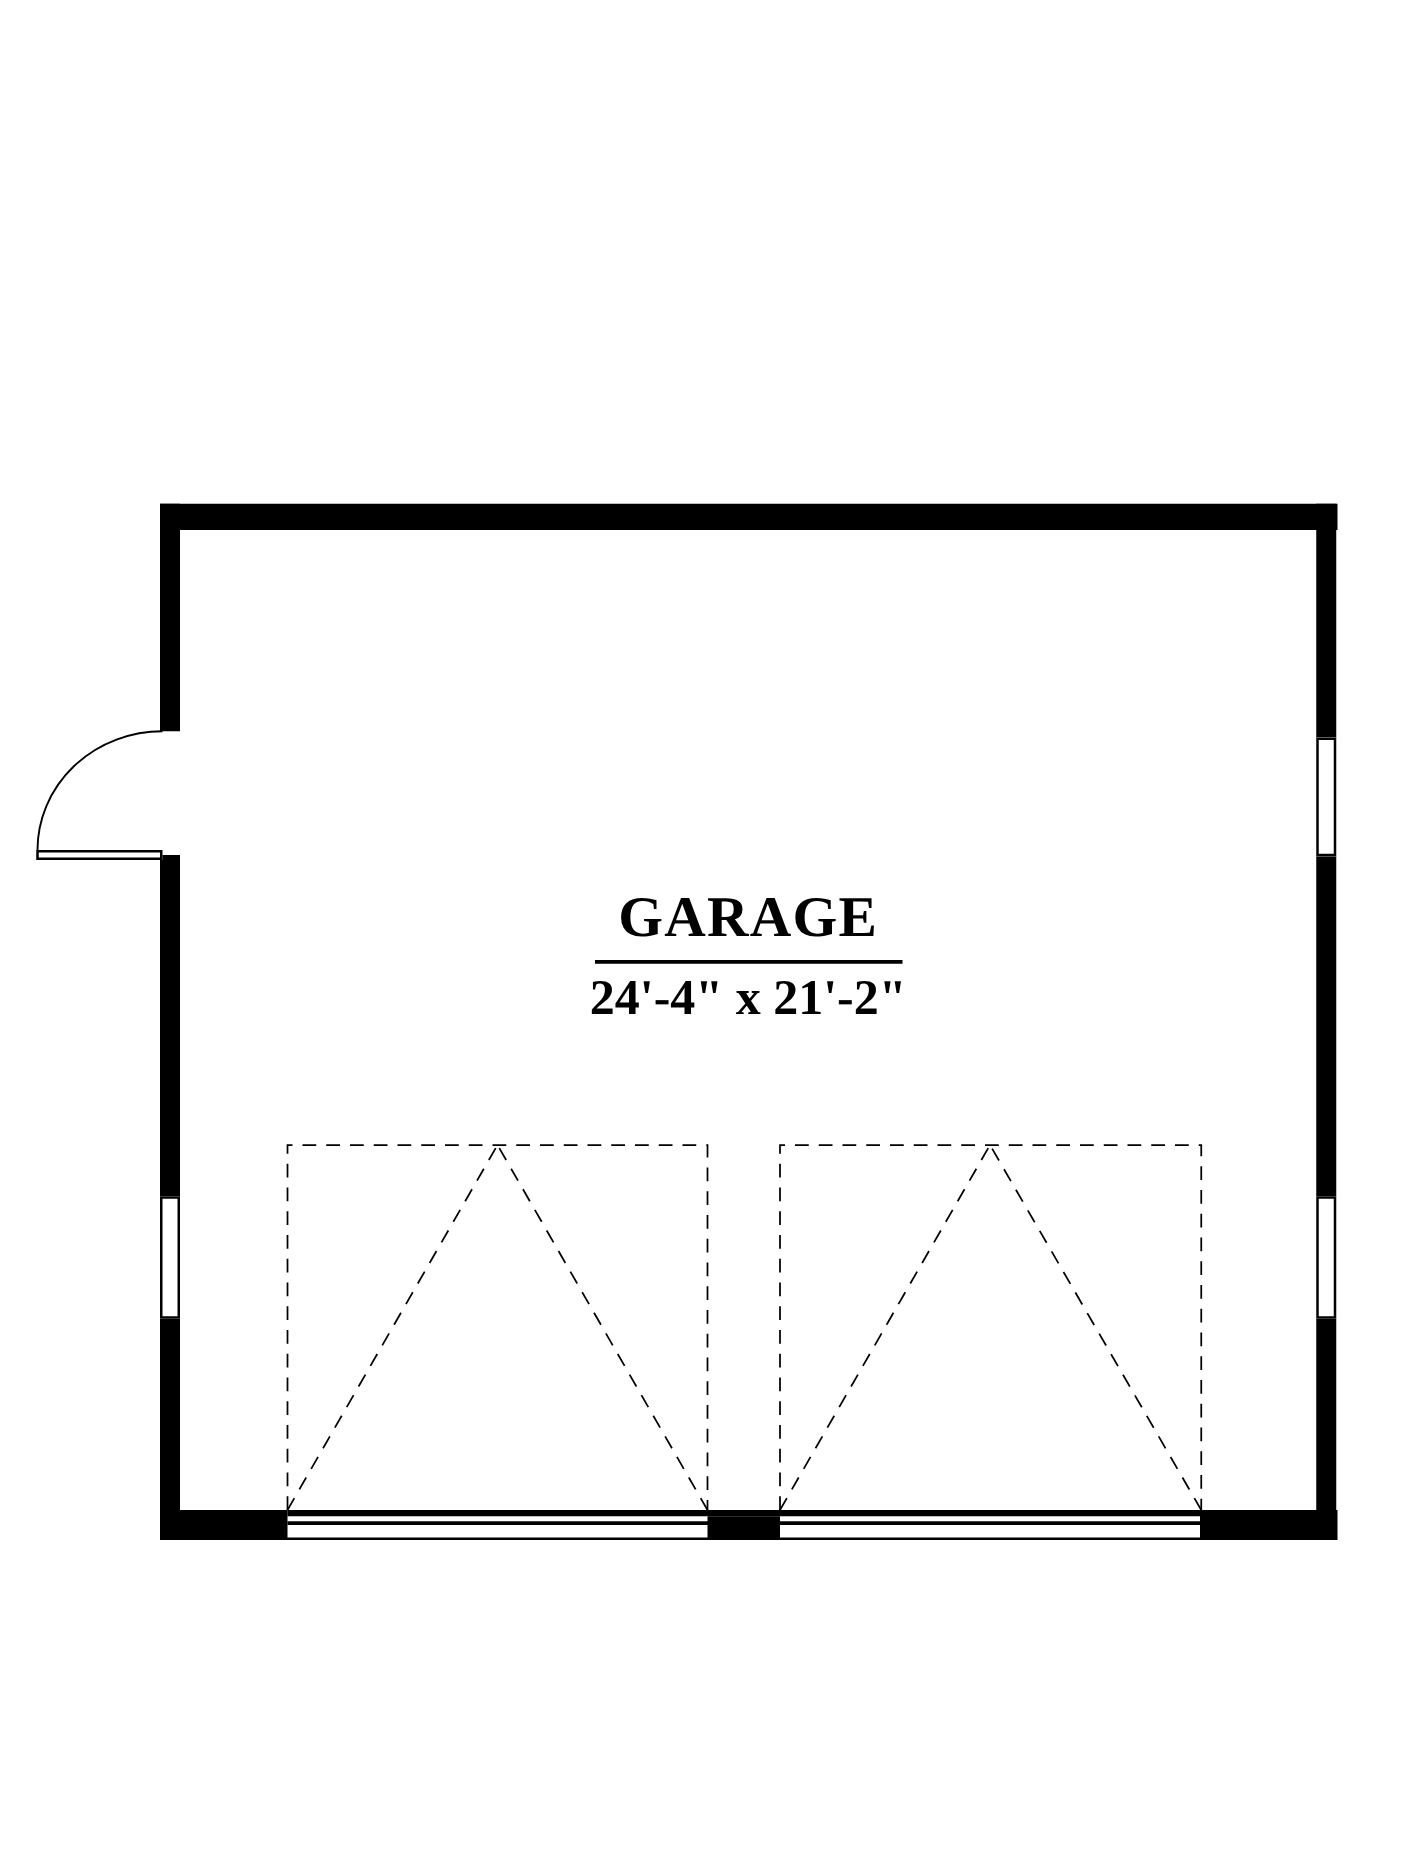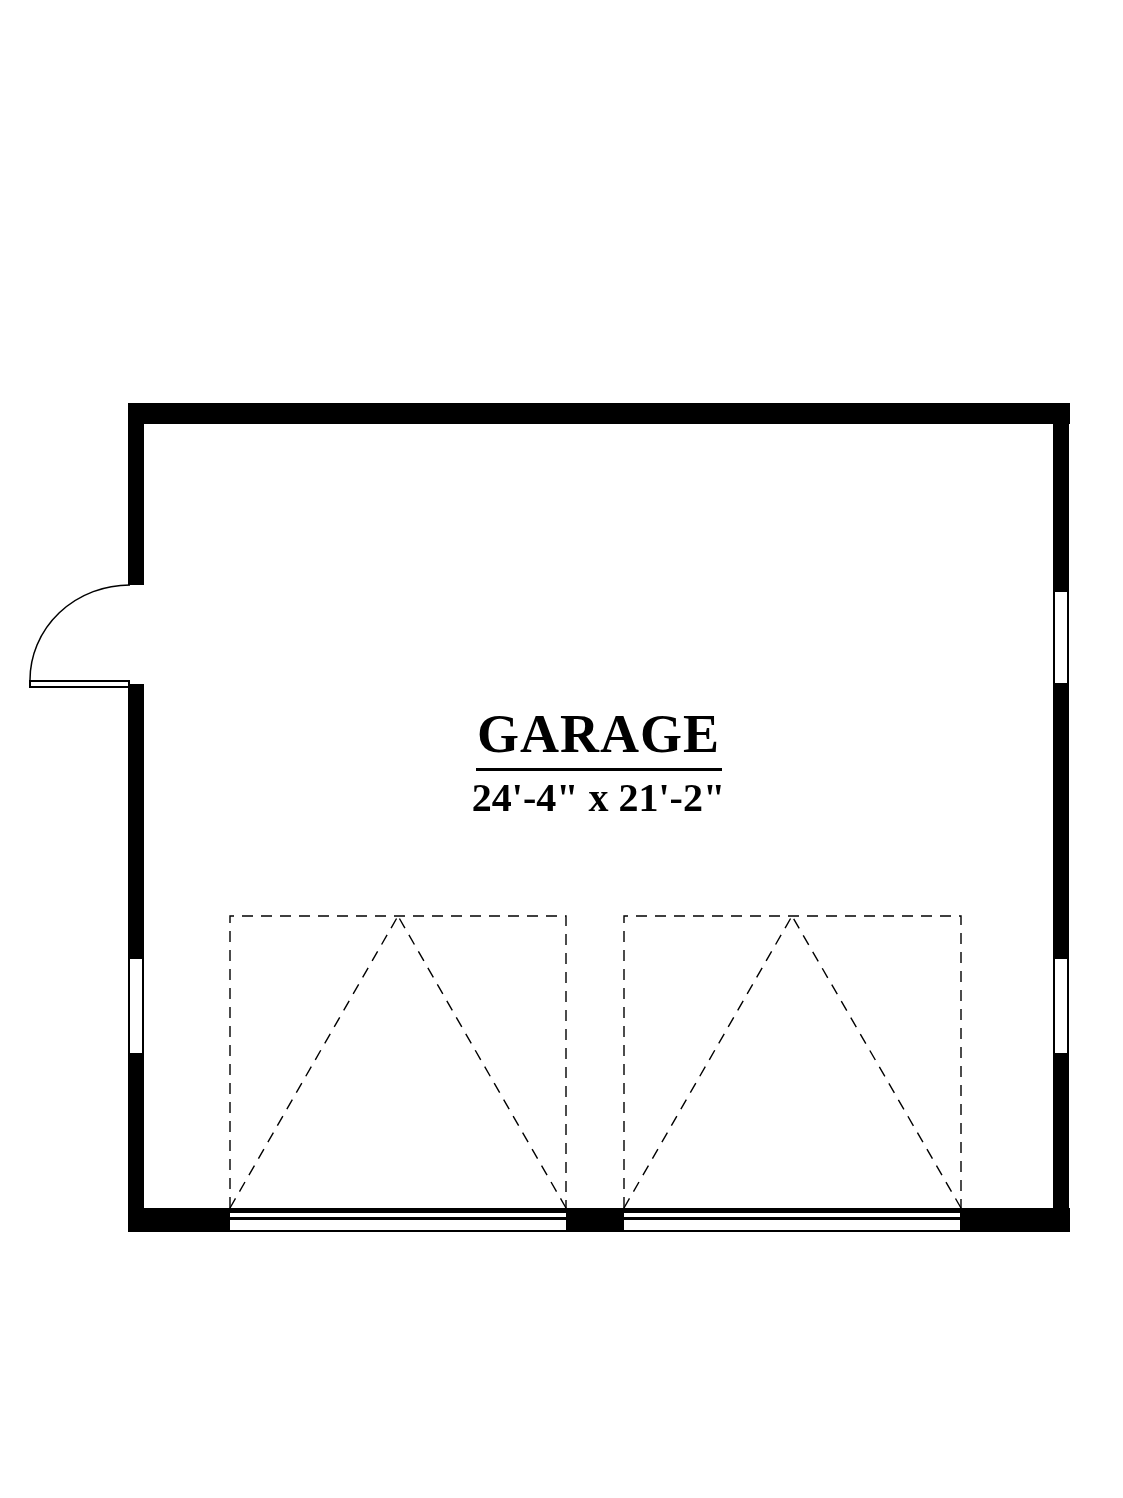--- a/index.html
+++ b/index.html
@@ -45,21 +45,21 @@
   #room-label-block {
     position: absolute;
     left: 144px;
     top: 705px;
     width: 909px;
     text-align: center;
     color: #000000;
     font-weight: bold;
   }
   .room-title {
-    font-size: 54px;
+    font-size: 46px;
     line-height: 58px;
     letter-spacing: 1px;
     white-space: nowrap;
   }
   .room-title-underline {
     width: 246px;
     height: 0;
     margin: 5px auto 7px auto;
     border-top: 3px solid #000000;
   }

